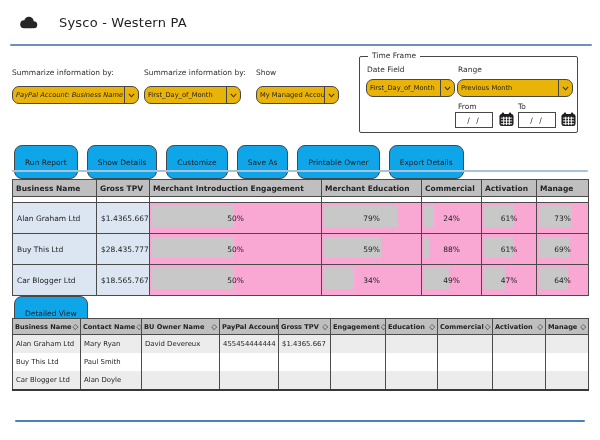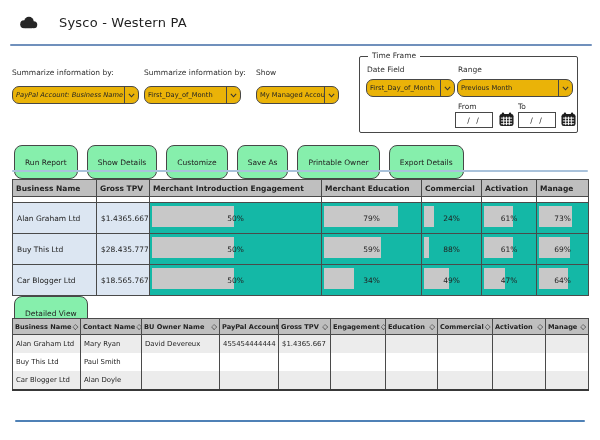--- a/index.html
+++ b/index.html
@@ -26,34 +26,34 @@
     display:flex;align-items:center;justify-content:center;}
   
   .tf{position:absolute;left:359px;top:56px;width:219px;height:77px;
     border:1.5px solid #474747;border-radius:2px;background:#fff;box-sizing:border-box;}
   .tf-legend{position:absolute;top:-6px;left:8px;background:#fff;padding:0 4px;font-size:7.5px;color:#2e2e2e;}
   .date-input{position:absolute;width:38px;height:16px;border:1.2px solid #474747;background:#fff;
     box-sizing:border-box;font-size:7.5px;letter-spacing:2px;display:flex;align-items:center;justify-content:center;color:#222;}
   .cal{position:absolute;}
   
   .toolbar{position:absolute;left:14px;top:145px;display:flex;gap:9px;}
-  .wf-btn{height:18px;border:1.5px solid #474747;border-radius:8px;background:#86efac;
+  .wf-btn{height:18px;border:1.5px solid #474747;border-radius:8px;background:#0ea5e9;
     font-size:7.5px;color:#222;padding:16px 10px;display:inline-flex;align-items:center;
     font-family:inherit;cursor:pointer;white-space:nowrap;}
   #detailed-view-btn{position:absolute;left:14px;top:296px;}
   
   table{border-collapse:collapse;table-layout:fixed;}
   .summary-table{position:absolute;left:12px;top:179px;width:576px;}
   .summary-table th{background:var(--header-bg);border:1px solid #4a4a4a;
     font-size:7.5px;font-weight:bold;text-align:left;padding:2px 3px;height:12px;
     white-space:nowrap;overflow:hidden;}
   .summary-table td{border:1px solid #4a4a4a;font-size:7.5px;overflow:hidden;}
   .summary-table tr.spacer td{height:5px;background:#fff;padding:0;}
   .summary-table td.info{background:var(--row-blue);padding:2px 4px;height:26px;white-space:nowrap;}
-  .bar-cell{position:relative;background:#14b8a6;height:26px;padding:0;}
+  .bar-cell{position:relative;background:#f9a8d4;height:26px;padding:0;}
   .bar{position:absolute;left:2px;top:3px;height:21px;background:var(--bar-fill);}
   .bar-label{position:absolute;left:0;width:100%;text-align:center;top:50%;
     transform:translateY(-50%);font-size:7.5px;color:#222;}
   
   .detail-table{position:absolute;left:12px;top:318px;width:576px;
     border:1px solid #4a4a4a;border-bottom:2px solid #383838;}
   .detail-table th{background:var(--header-bg);border-left:1px solid #4a4a4a;border-right:1px solid #4a4a4a;
     border-bottom:1px solid #4a4a4a;font-size:6.6px;font-weight:bold;padding:2px 2px;height:11px;
     white-space:nowrap;overflow:hidden;cursor:pointer;}
   .detail-table th .hd{display:flex;justify-content:space-between;align-items:center;gap:1px;}

